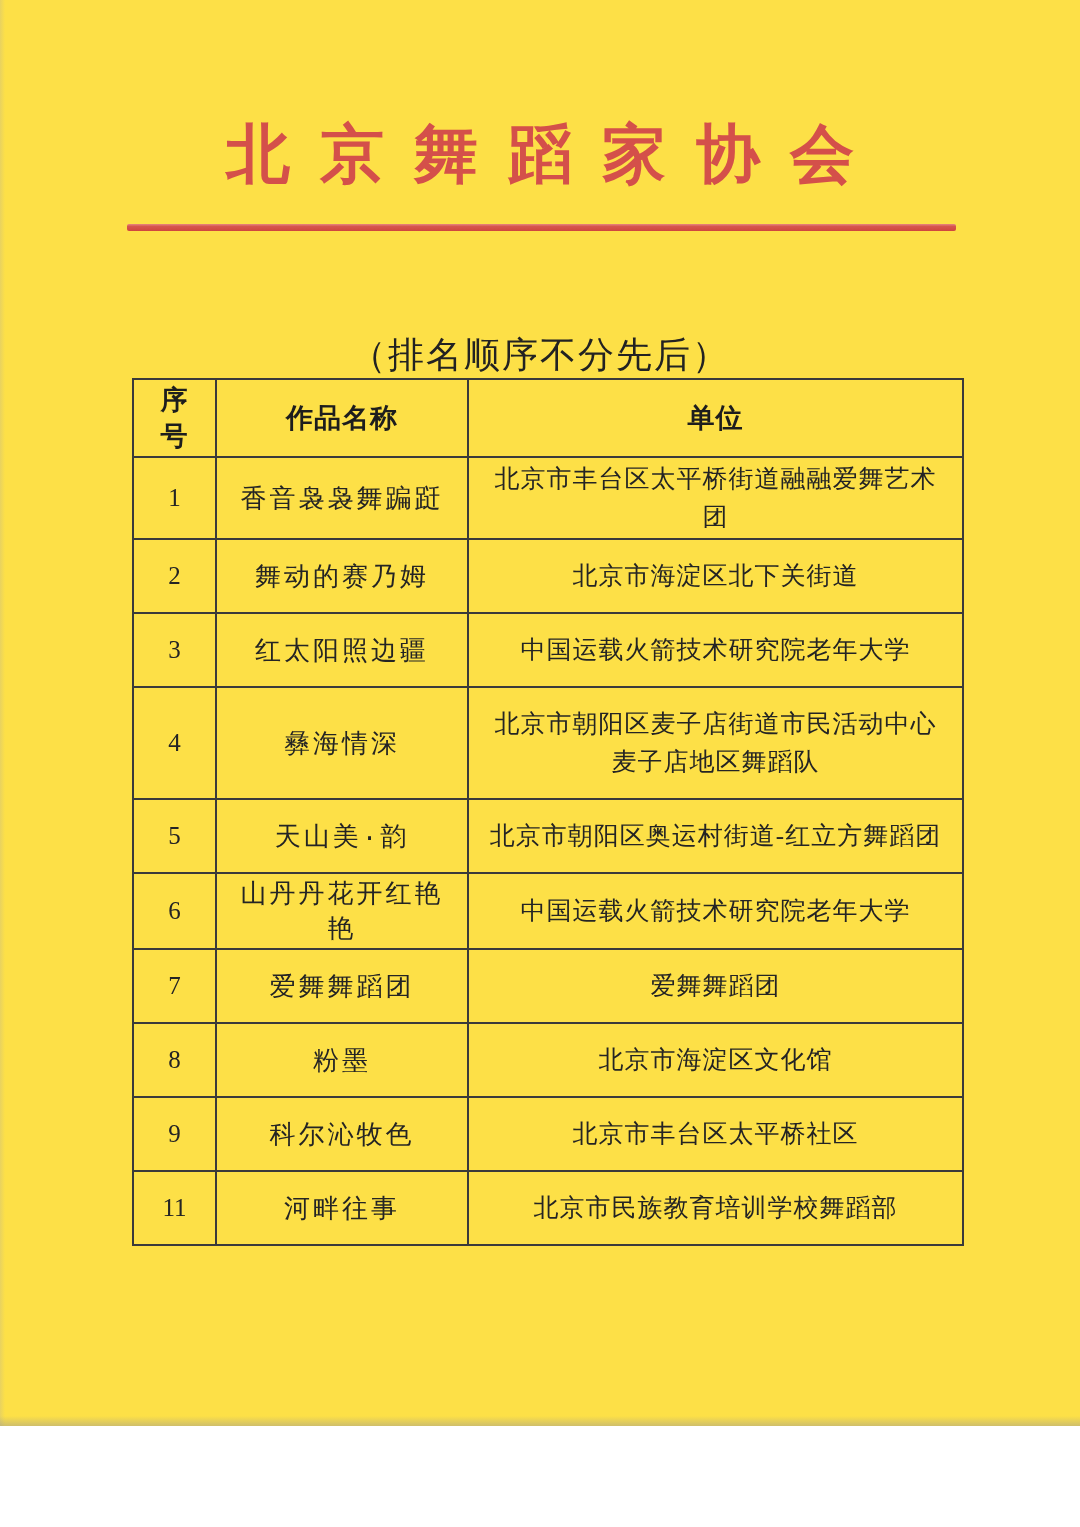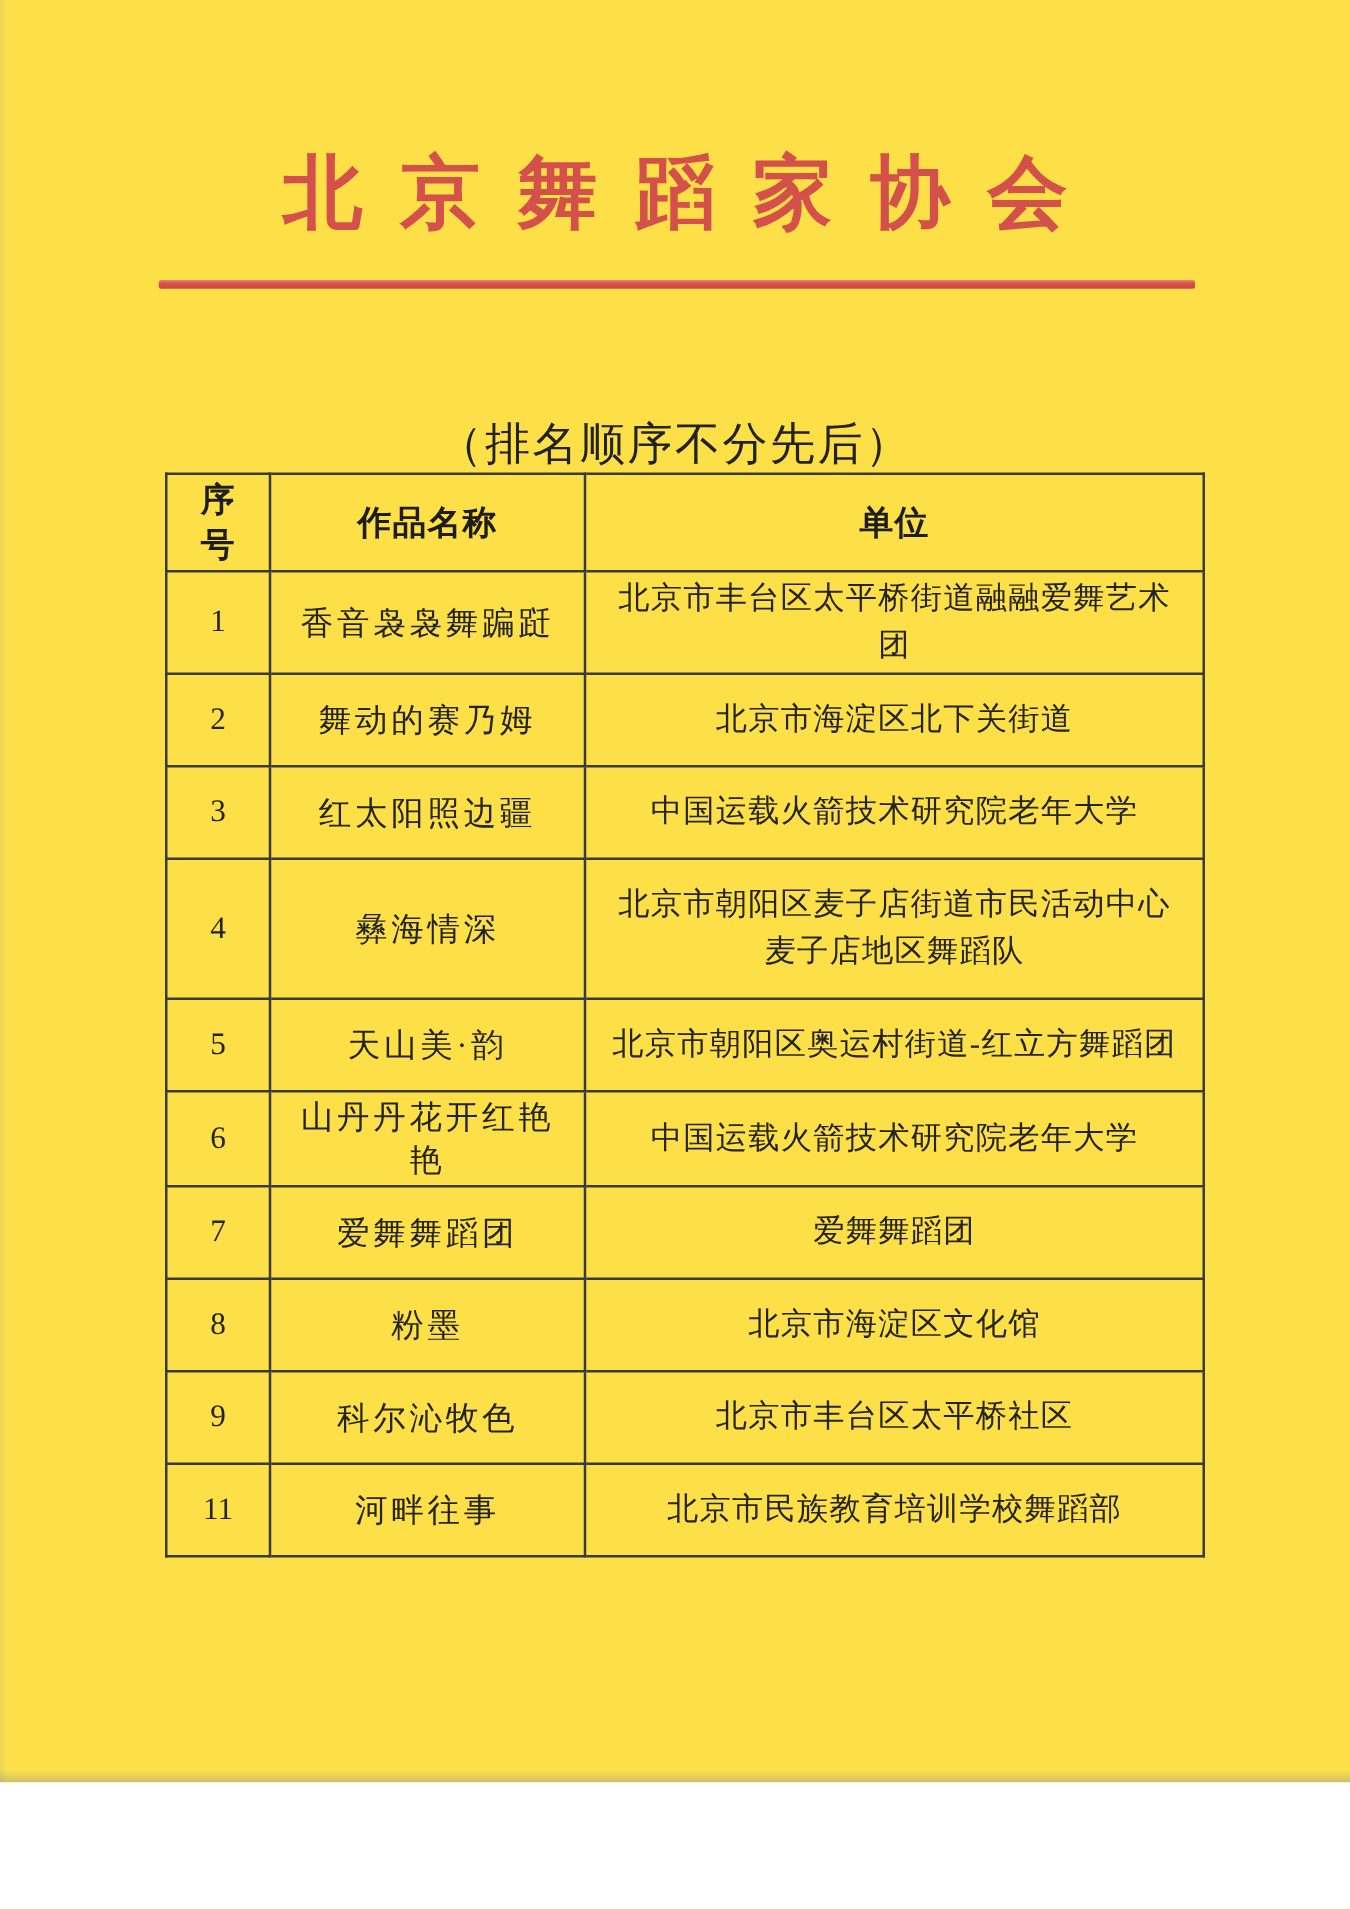--- a/index.html
+++ b/index.html
@@ -87,21 +87,21 @@
     font-weight: 600;
     color: #1d1d1d;
     letter-spacing: 1px;
   }
   td.c-no {
     font-family: "Liberation Serif", serif;
     font-size: 25px;
     color: #242424;
   }
   td.c-work {
-    font-family: Liberation Serif, serif;
+    font-family: Liberation Mono, monospace;
     font-size: 26px;
     letter-spacing: 3px;
     color: #242424;
   }
   td.c-unit {
     font-family: "Liberation Serif", serif;
     font-size: 25px;
     letter-spacing: 1px;
     color: #242424;
     white-space: pre-line;

